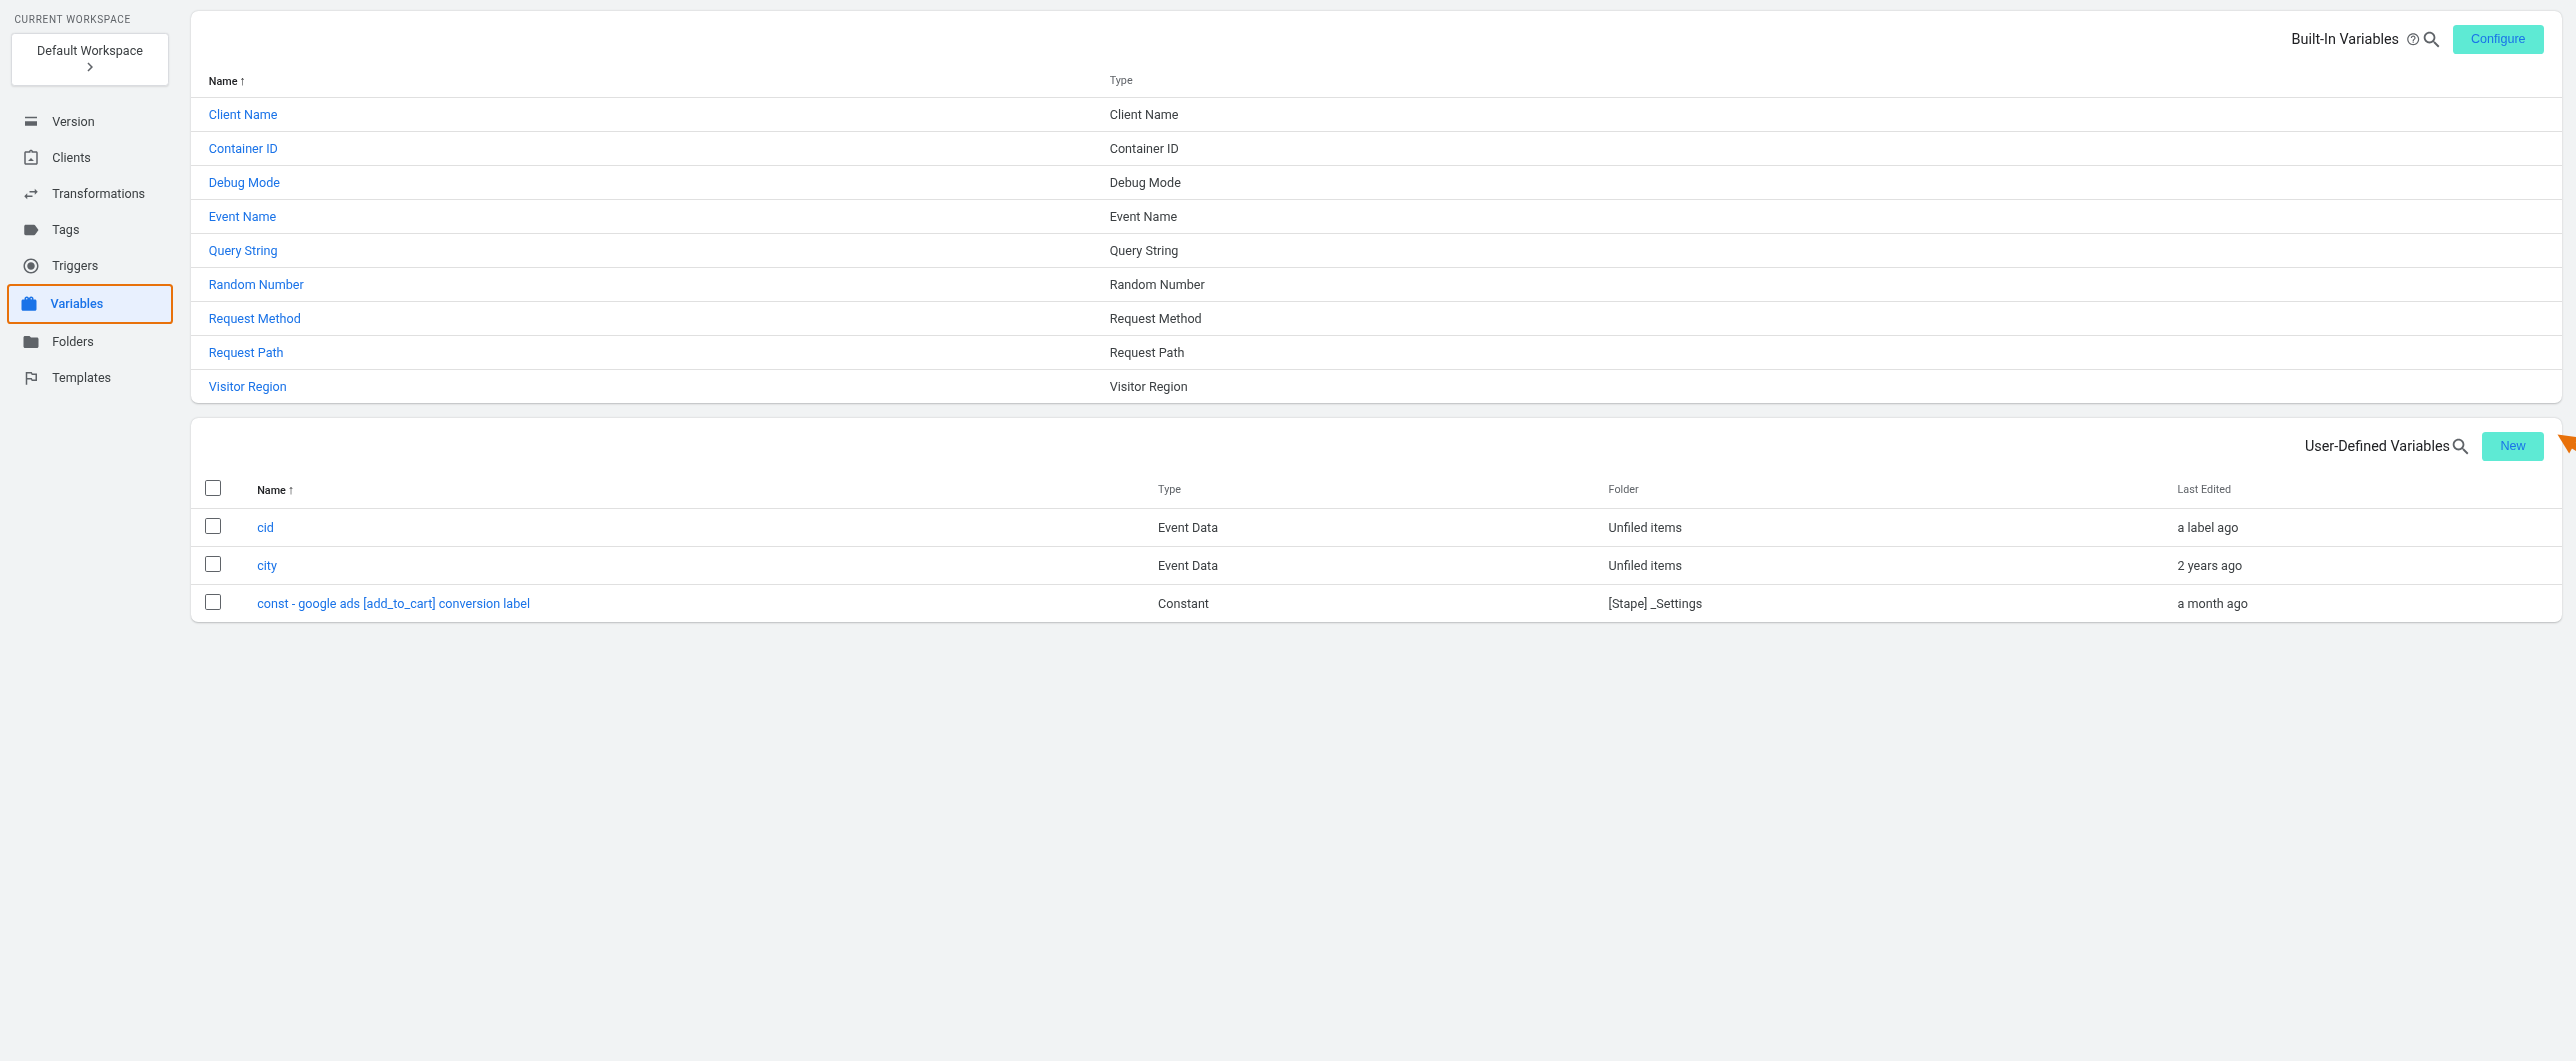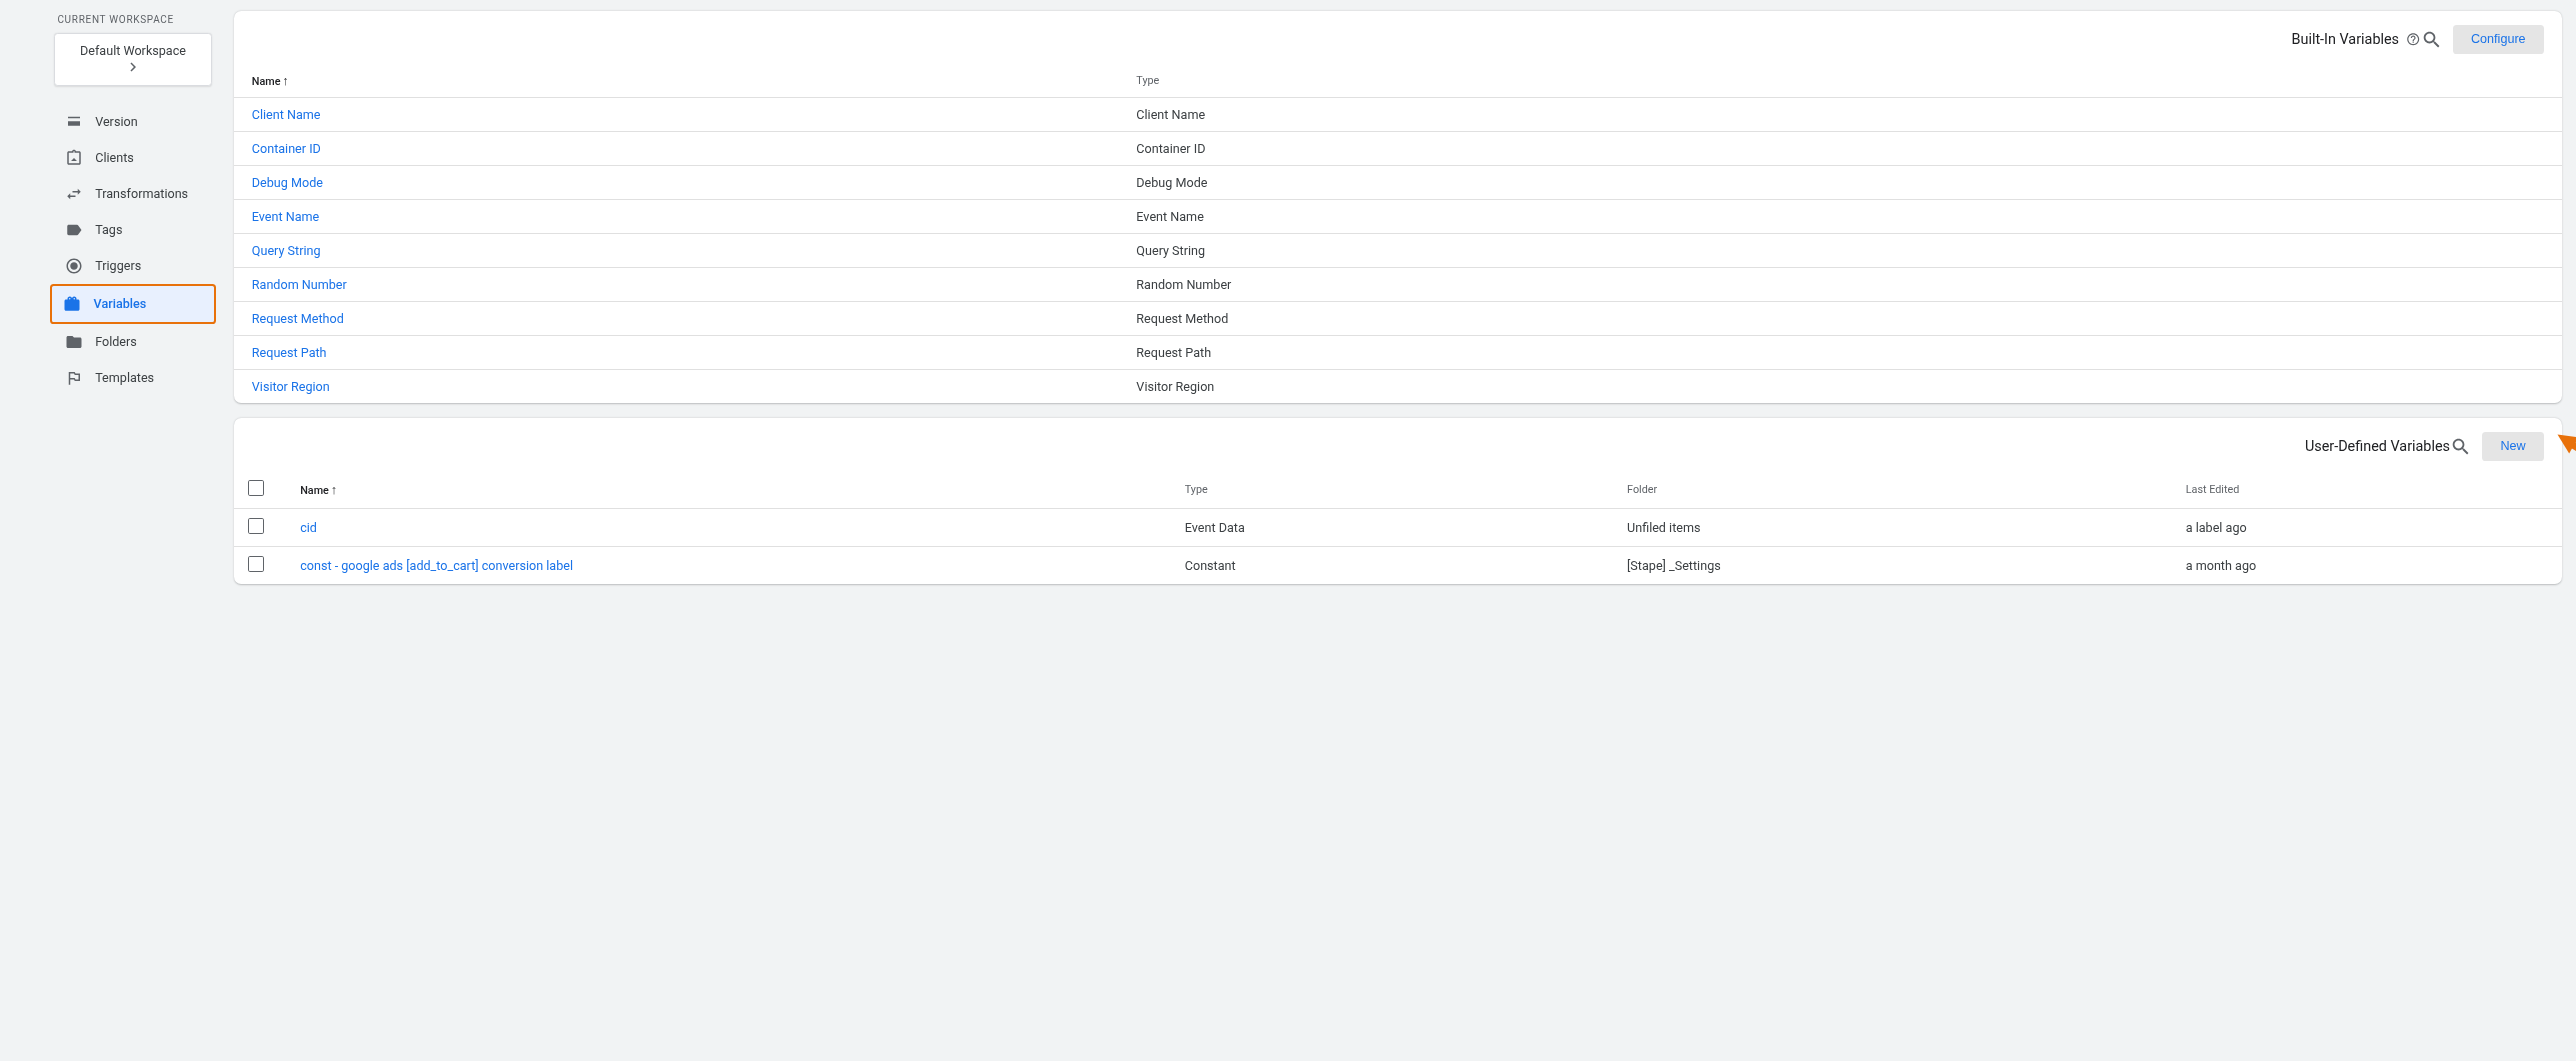--- a/index.html
+++ b/index.html
@@ -9,21 +9,20 @@
     }
     body {
       font-family: Roboto, Arial, sans-serif;
       background: #f1f3f4;
       color: #202124;
       font-size: 12.6px;
     }
     .container {
       display: flex;
       min-height: 100vh;
-      padding-left: 43px;
     }
     .sidebar {
       width: 180px;
       padding: 10.8px 0 0 10.8px;
       flex-shrink: 0;
     }
     .current-workspace-label {
       font-size: 10px;
       color: #5f6368;
       letter-spacing: 0.7px;
@@ -122,21 +121,21 @@
     .search-icon-btn {
       width: 21.6px;
       height: 21.6px;
       cursor: pointer;
       fill: #5f6368;
       display: flex;
       align-items: center;
       justify-content: center;
     }
     .action-btn {
-      background: #e5e5e5;
+      background: #5eead4;
       color: #1a73e8;
       border: none;
       border-radius: 3.6px;
       padding: 7.2px 18px;
       font-size: 12.6px;
       font-weight: 500;
       cursor: pointer;
     }
     .table {
       width: 100%;
@@ -370,20 +369,27 @@
         <tbody id="udv-tbody">
             <tr>
               <td class="checkbox-cell"><span class="checkbox"></span></td>
               <td><a class="link">cid</a></td>
               <td>Event Data</td>
               <td>Unfiled items</td>
               <td>a label ago</td>
             </tr>
             <tr>
               <td class="checkbox-cell"><span class="checkbox"></span></td>
+              <td><a class="link">city</a></td>
+              <td>Event Data</td>
+              <td>Unfiled items</td>
+              <td>2 years ago</td>
+            </tr>
+            <tr>
+              <td class="checkbox-cell"><span class="checkbox"></span></td>
               <td><a class="link">const - google ads [add_to_cart] conversion label</a></td>
               <td>Constant</td>
               <td>[Stape] _Settings</td>
               <td>a month ago</td>
             </tr>
           </tbody>
       </table>
     </div>
   </main>
 </div>

